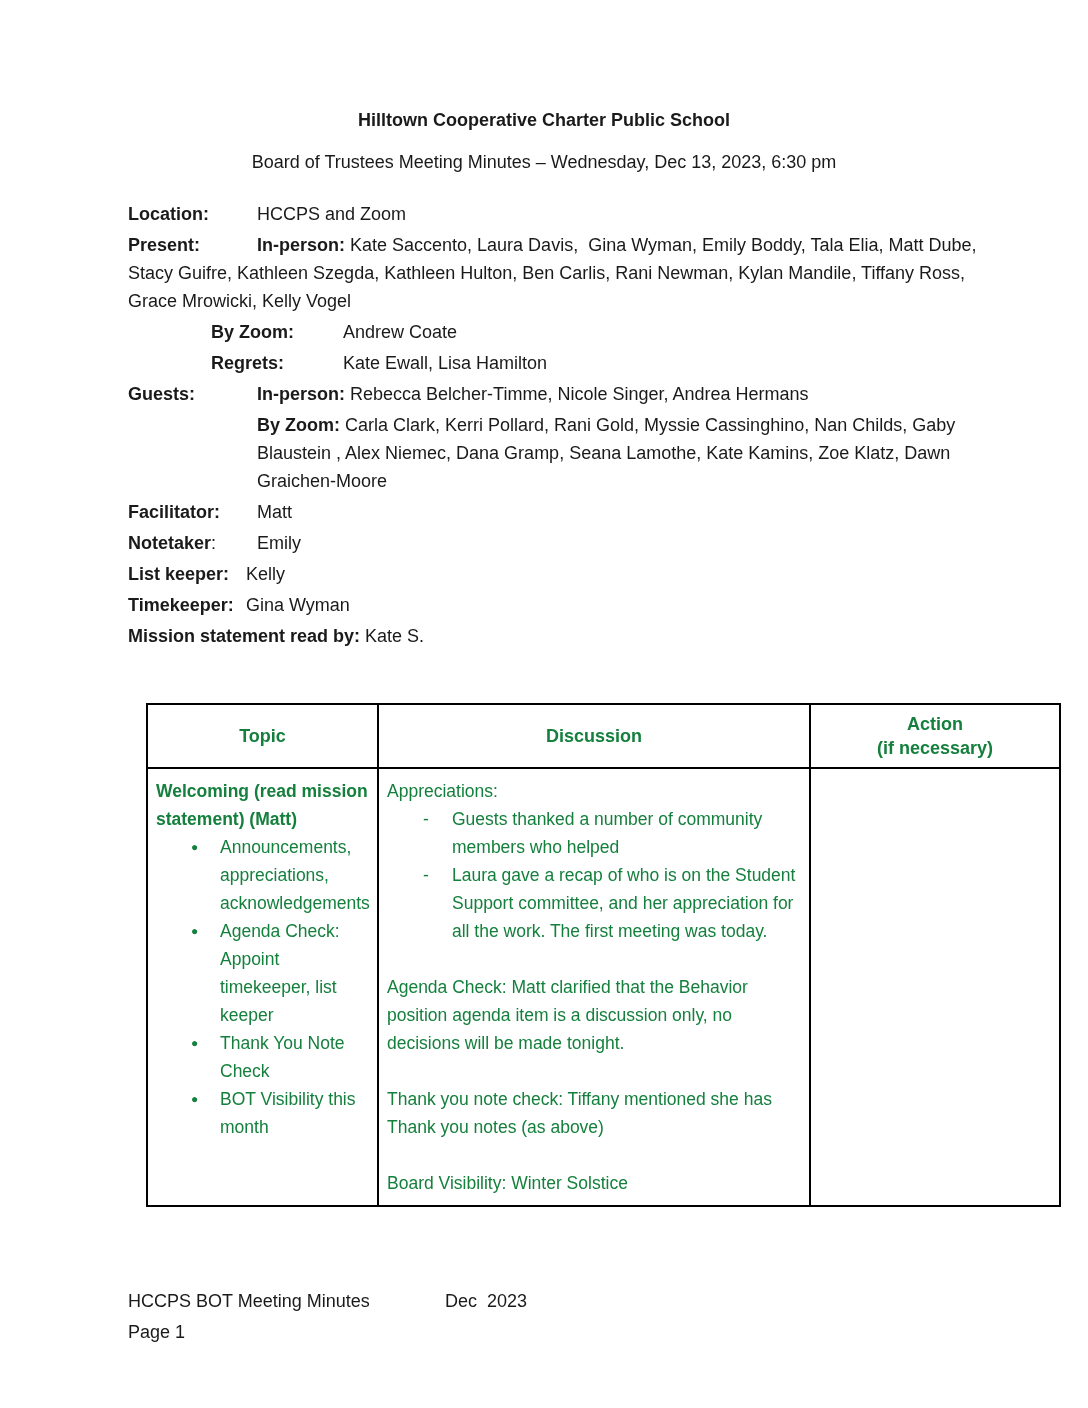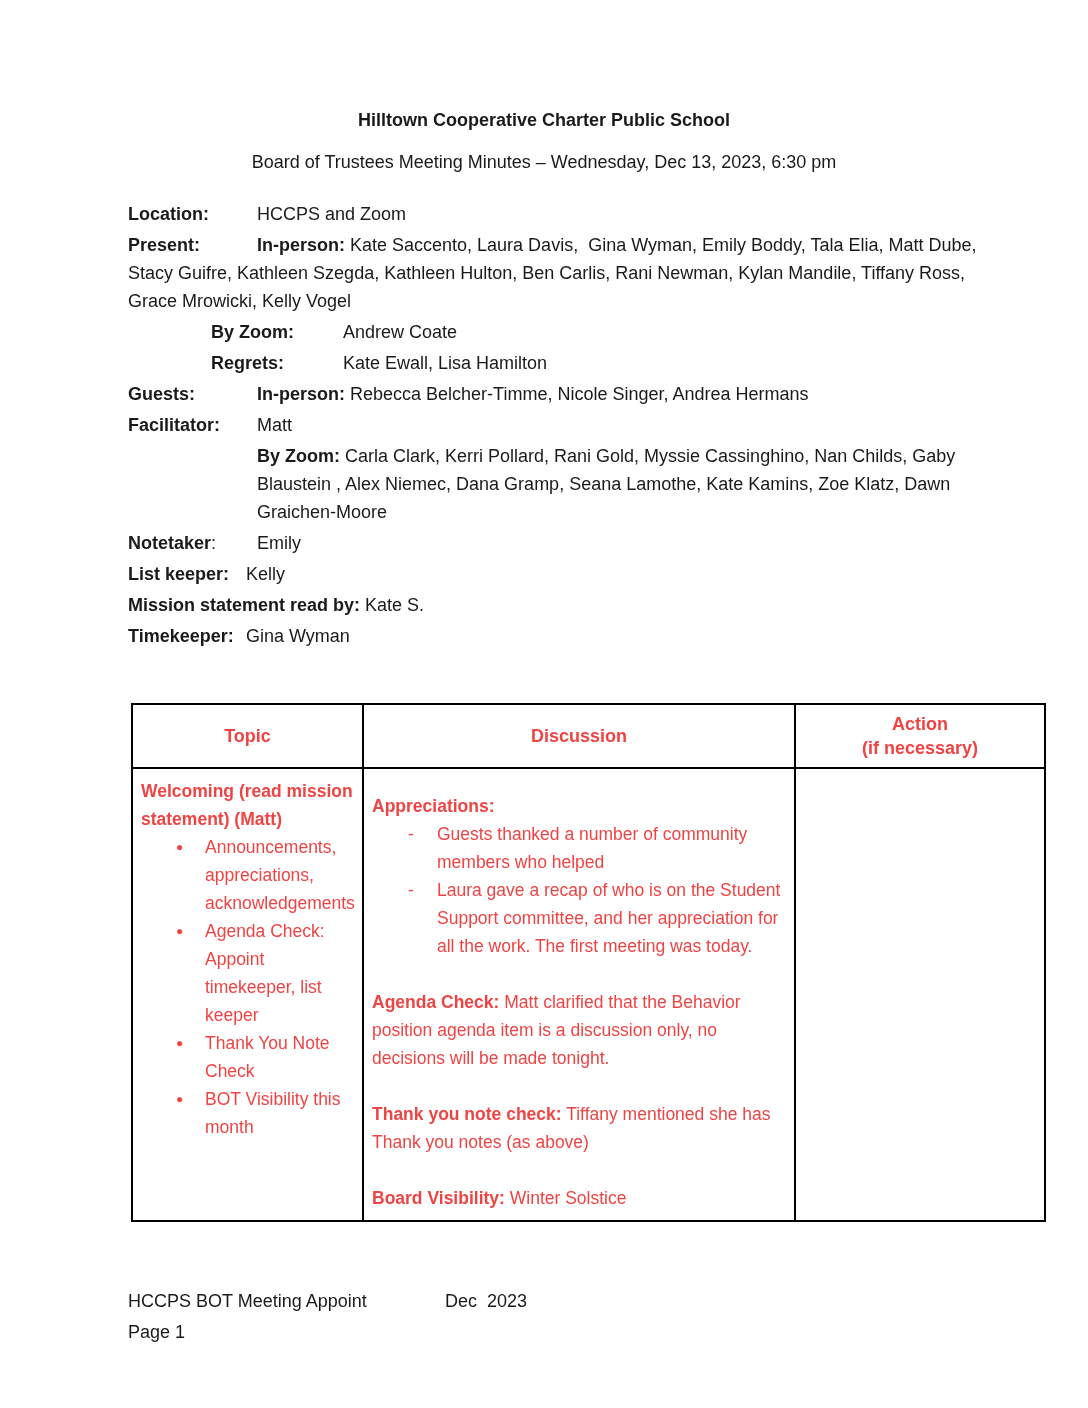--- a/index.html
+++ b/index.html
@@ -35,47 +35,47 @@
   .w129 { display: inline-block; width: 129px; }
   .w132 { display: inline-block; width: 132px; }
   .w118 { display: inline-block; width: 118px; }
   .indent65 { margin-left: 83px; }
   .indent129 { margin-left: 129px; }
   .val { white-space: pre-wrap; }
   .present-para { margin-right: 0; }
 
   table.minutes-table {
     position: absolute;
-    left: 131px;
+    left: 146px;
     top: 703px;
     width: 913px;
     border-collapse: collapse;
     table-layout: fixed;
     font-size: 17.5px;
     line-height: 28px;
-    color: #ef4444;
+    color: #15803d;
   }
   .minutes-table th, .minutes-table td {
     border: 2px solid #000000;
   }
   .minutes-table th {
     height: 58px;
     font-weight: bold;
     text-align: center;
     vertical-align: middle;
     line-height: 24px;
     font-size: 18px;
     padding: 2px;
   }
   .minutes-table td {
     vertical-align: top;
     height: 392px;
     padding: 8px 6px 8px 8px;
   }
-  .bold { font-weight: bold; margin-top: 15px; }
+  .bold { font-weight: normal; }
   .cell-heading { font-weight: bold; }
   .bullet-row { display: flex; }
   .bullet-marker {
     flex: none;
     margin-left: 35px;
     width: 29px;
     font-size: 12px;
   }
   .bullet-text { flex: 1; }
   .dash-row { display: flex; }
@@ -120,44 +120,44 @@
   </p>
 
   <p class="line indent65">
     <span class="lbl w132">Regrets:</span><span class="val">Kate Ewall, Lisa Hamilton</span>
   </p>
 
   <p class="line">
     <span class="lbl w129">Guests:</span><span class="blbl">In-person:</span><span class="val"> Rebecca Belcher-Timme, Nicole Singer, Andrea Hermans</span>
   </p>
 
-  <p class="line">
-    <span class="lbl w129">Facilitator:</span><span class="val">Matt</span>
-  </p>
-
   <p class="line indent129">
     <span class="tline"><span class="blbl">By Zoom:</span><span class="val"> Carla Clark, Kerri Pollard, Rani Gold, Myssie Cassinghino, Nan Childs, Gaby</span></span>
     <span class="tline val">Blaustein , Alex Niemec, Dana Gramp, Seana Lamothe, Kate Kamins, Zoe Klatz, Dawn</span>
     <span class="tline val">Graichen-Moore</span>
   </p>
 
   <p class="line">
+    <span class="lbl w129">Facilitator:</span><span class="val">Matt</span>
+  </p>
+
+  <p class="line">
     <span class="w129"><span class="blbl">Notetaker</span><span>:</span></span><span class="val">Emily</span>
   </p>
 
   <p class="line">
     <span class="lbl w118">List keeper:</span><span class="val">Kelly</span>
   </p>
 
   <p class="line">
+    <span class="lbl w118">Timekeeper:</span><span class="val">Gina Wyman</span>
+  </p>
+
+  <p class="line">
     <span class="blbl">Mission statement read by:</span><span class="val"> Kate S.</span>
-  </p>
-
-  <p class="line">
-    <span class="lbl w118">Timekeeper:</span><span class="val">Gina Wyman</span>
   </p>
 
 </div>
 
 <table class="minutes-table">
   <colgroup>
     <col style="width:231px">
     <col style="width:432px">
     <col style="width:250px">
   </colgroup>
@@ -214,16 +214,16 @@
           <span class="bold">Board Visibility:</span><span class="val"> Winter Solstice</span>
         </div>
       </td>
       <td class="action-cell"></td>
     </tr>
   </tbody>
 </table>
 
 <div class="page-footer">
   <div>
-    <span class="footer-left">HCCPS BOT Meeting Appoint</span><span class="footer-date">Dec  2023</span>
+    <span class="footer-left">HCCPS BOT Meeting Minutes</span><span class="footer-date">Dec  2023</span>
   </div>
   <div>Page 1</div>
 </div>
 
 </body></html>

